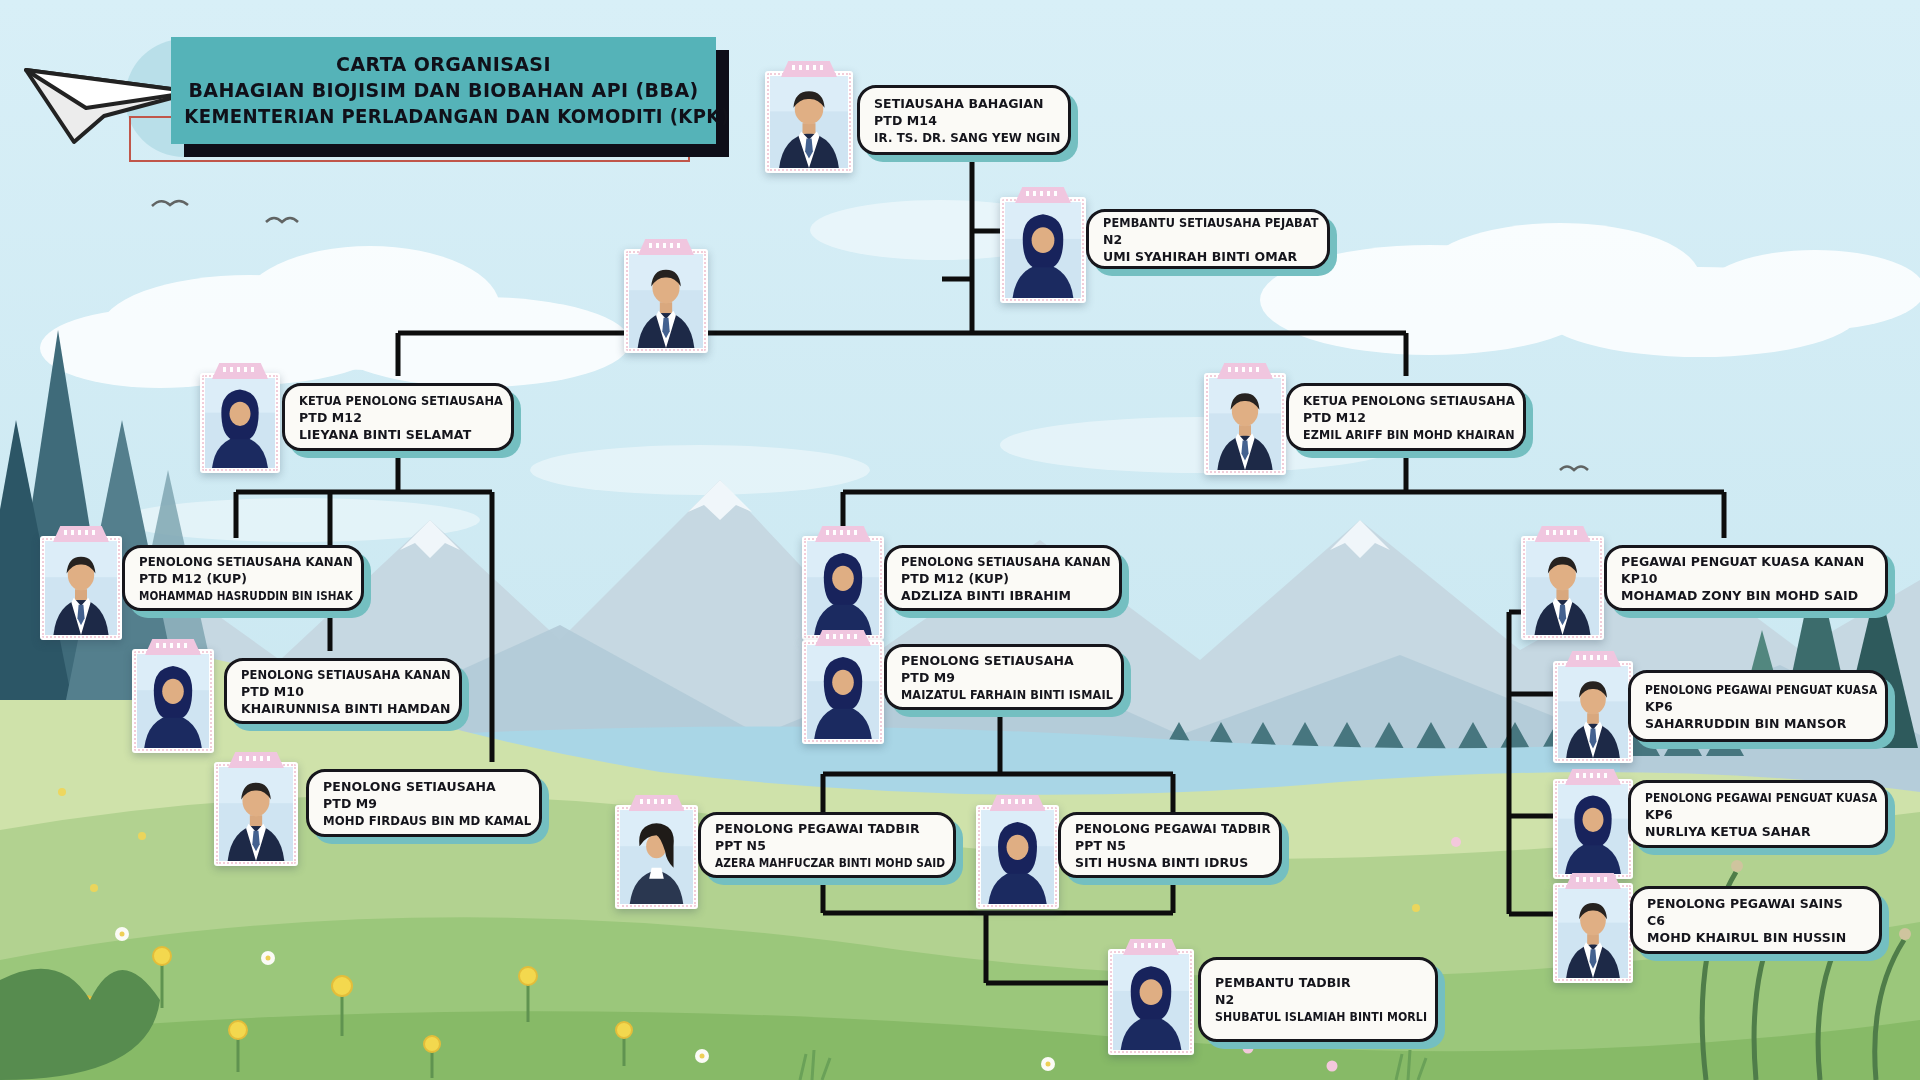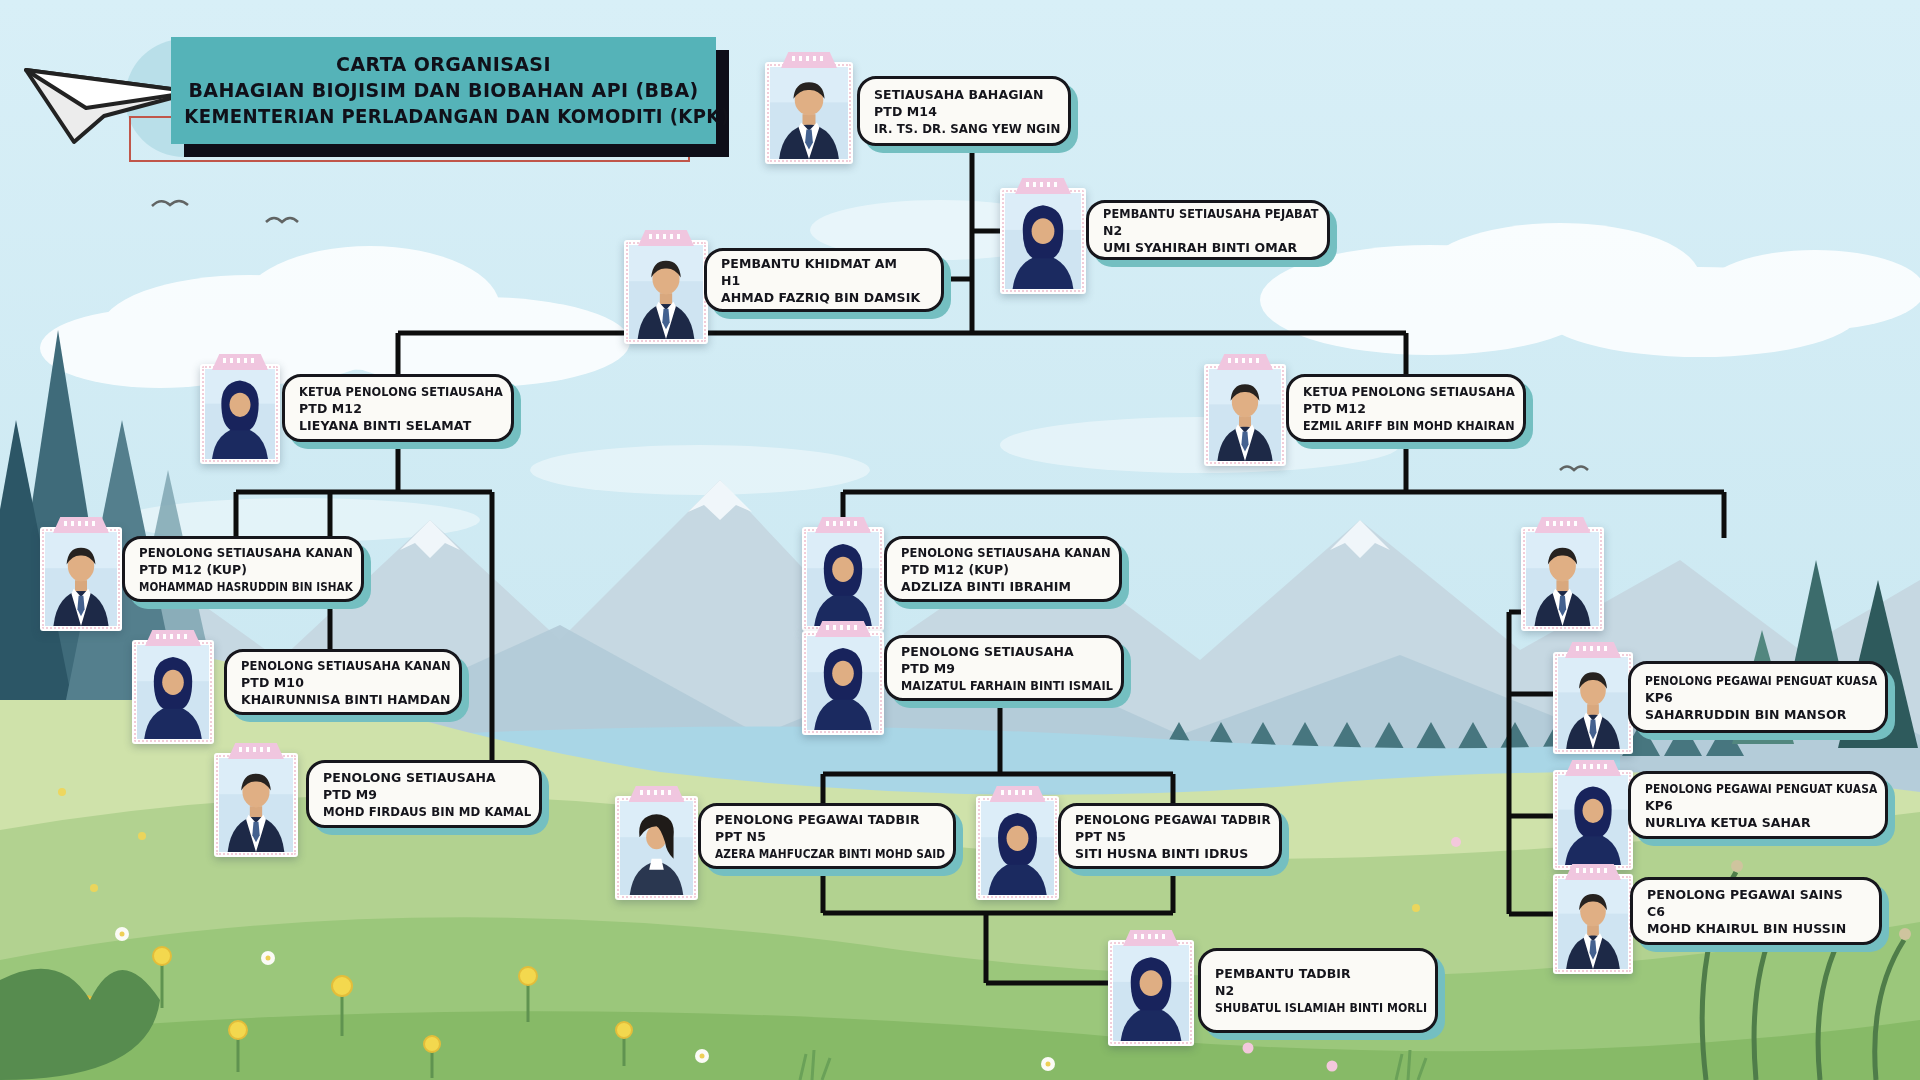--- a/index.html
+++ b/index.html
@@ -11,21 +11,21 @@
   .circle-accent{position:absolute;left:125px;top:39px;width:118px;height:118px;
                  border-radius:50%;background:#b9dfe9;z-index:1;}
   .red-rect{position:absolute;left:129px;top:116px;width:557px;height:42px;
             border:2px solid #c0564a;z-index:1;}
   .plane{position:absolute;left:16px;top:26px;width:206px;height:134px;z-index:3;}
   .title-wrap{position:absolute;left:171px;top:37px;width:545px;height:107px;
               background:#55b3b8;box-shadow:13px 13px 0 #0e0e18;z-index:4;
               display:flex;flex-direction:column;align-items:center;justify-content:center;gap:1px;}
   .title-ln{width:100%;text-align:center;font-weight:bold;font-size:19px;line-height:25px;
             color:#101019;letter-spacing:.4px;white-space:nowrap;transform-origin:center center;}
-  .node{position:absolute;inset:0;z-index:5;pointer-events:none;}
+  .node{position:absolute;inset:0;z-index:5;pointer-events:none;margin-top:9px;}
   .photo{position:absolute;background:#fff;border-radius:3px;padding:5px;box-sizing:border-box;
          box-shadow:0 3px 9px rgba(40,60,80,.28);}
   .photo::before{content:"";position:absolute;inset:2px;border:2px dotted #f2cdd9;
                  border-radius:2px;pointer-events:none;}
   .pic{width:100%;height:100%;display:block;}
   .tape{position:absolute;left:50%;transform:translateX(-50%);top:-10px;width:56px;height:16px;
         background:#f0c6df;clip-path:polygon(13% 0,87% 0,100% 100%,0 100%);z-index:2;}
   .tape::after{content:"";position:absolute;left:20%;right:20%;top:4px;height:5px;
         background:repeating-linear-gradient(90deg,#fff 0 3px,rgba(255,255,255,0) 3px 7px);}
   .bubble{position:absolute;background:#fbfaf6;border:3.5px solid #16161c;border-radius:19px;
@@ -244,25 +244,20 @@
             <rect width="60" height="78" fill="#cfe4f2"></rect>
             <rect width="60" height="30" fill="#dcedf8"></rect>
             <path d="M7,78 Q10,52 30,48 Q50,52 53,78 Z" fill="#1d2947"></path>
             <path d="M25,40 h10 v9 h-10 z" fill="#d9a87e"></path>
             <path d="M24,47 L30,54 L36,47 L38,51 L30,78 L22,51 Z" fill="#ffffff"></path>
             <path d="M28,53 L32,53 L33,64 L30,70 L27,64 Z" fill="#44618f"></path>
             <ellipse cx="30" cy="28" rx="11" ry="13" fill="#e0af84"></ellipse>
             <path d="M18,27 Q19,13 30,13 Q41,13 42,27 Q37,19 30,19.5 Q23,19 18,27 Z" fill="#262220"></path>
           </svg>
         </div>
-        <div class="bubble" style="left:704px;top:248px;width:240px;height:64px">
-          <div class="ln">PEMBANTU KHIDMAT AM</div>
-          <div class="ln">H1</div>
-          <div class="ln">AHMAD FAZRIQ BIN DAMSIK</div>
-        </div>
       </div>
       <div class="node">
         <div class="photo" style="left:200px;top:364px;width:80px;height:100px">
           <span class="tape"></span>
           <svg class="pic" viewBox="0 0 60 78" preserveAspectRatio="none">
             <rect width="60" height="78" fill="#cfe4f2"></rect>
             <rect width="60" height="30" fill="#dcedf8"></rect>
             <path d="M6,78 Q9,54 30,50 Q51,54 54,78 Z" fill="#1b2a60"></path>
             <path d="M30,10 Q46,12 46,30 Q46,48 38,53 L22,53 Q14,48 14,30 Q14,12 30,10 Z" fill="#18235c"></path>
             <ellipse cx="30" cy="31" rx="9" ry="10.5" fill="#dfae83"></ellipse>
@@ -444,20 +439,25 @@
             <rect width="60" height="78" fill="#cfe4f2"></rect>
             <rect width="60" height="30" fill="#dcedf8"></rect>
             <path d="M7,78 Q10,52 30,48 Q50,52 53,78 Z" fill="#1d2947"></path>
             <path d="M25,40 h10 v9 h-10 z" fill="#d9a87e"></path>
             <path d="M24,47 L30,54 L36,47 L38,51 L30,78 L22,51 Z" fill="#ffffff"></path>
             <path d="M28,53 L32,53 L33,64 L30,70 L27,64 Z" fill="#44618f"></path>
             <ellipse cx="30" cy="28" rx="11" ry="13" fill="#e0af84"></ellipse>
             <path d="M18,27 Q19,13 30,13 Q41,13 42,27 Q37,19 30,19.5 Q23,19 18,27 Z" fill="#262220"></path>
           </svg>
         </div>
+        <div class="bubble" style="left:1604px;top:536px;width:284px;height:66px">
+          <div class="ln">PEGAWAI PENGUAT KUASA KANAN</div>
+          <div class="ln">KP10</div>
+          <div class="ln">MOHAMAD ZONY BIN MOHD SAID</div>
+        </div>
       </div>
       <div class="node">
         <div class="photo" style="left:1553px;top:652px;width:80px;height:102px">
           <span class="tape"></span>
           <svg class="pic" viewBox="0 0 60 78" preserveAspectRatio="none">
             <rect width="60" height="78" fill="#cfe4f2"></rect>
             <rect width="60" height="30" fill="#dcedf8"></rect>
             <path d="M7,78 Q10,52 30,48 Q50,52 53,78 Z" fill="#1d2947"></path>
             <path d="M25,40 h10 v9 h-10 z" fill="#d9a87e"></path>
             <path d="M24,47 L30,54 L36,47 L38,51 L30,78 L22,51 Z" fill="#ffffff"></path>

